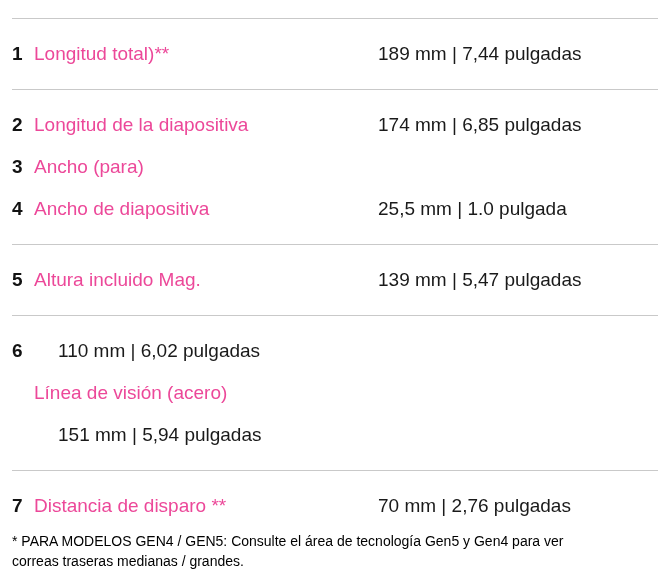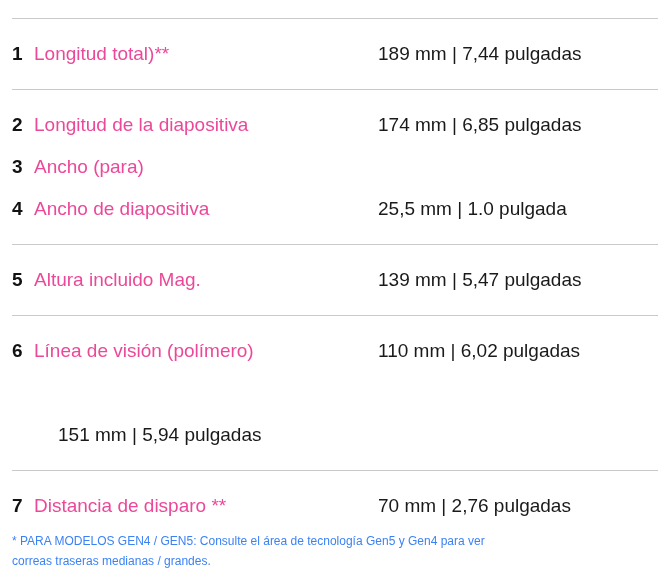--- a/index.html
+++ b/index.html
@@ -55,23 +55,23 @@
     font-size: 19px;
     color: #1a1a1a;
     line-height: 42px;
     white-space: nowrap;
     margin-left: 24px;
   }
   .group-pad-top { height: 14px; }
   .group-pad-bot { height: 14px; }
   .footnote {
     padding: 4px 12px 0 12px;
-    font-size: 12px;
+    font-size: 14px;
     line-height: 20px;
-    color: #3b82f6;
+    color: #000000;
   }
   .footnote div { white-space: nowrap; }
 </style>
 </head>
 <body>
 
 <div class="spec-table">
 
   <div class="rule top"></div>
 
@@ -117,25 +117,25 @@
     </div>
     <div class="group-pad-bot"></div>
   </div>
 
   <div class="rule"></div>
 
   <div class="group">
     <div class="group-pad-top"></div>
     <div class="row">
       <span class="num">6</span>
-      <span class="label">Línea de visión (polímero)</span>
       <span class="value">110 mm | 6,02 pulgadas</span>
     </div>
     <div class="row">
       <span class="num"></span>
+      <span class="label">Línea de visión (acero)</span>
     </div>
     <div class="row">
       <span class="num"></span>
       <span class="value">151 mm | 5,94 pulgadas</span>
     </div>
     <div class="group-pad-bot"></div>
   </div>
 
   <div class="rule"></div>
 

